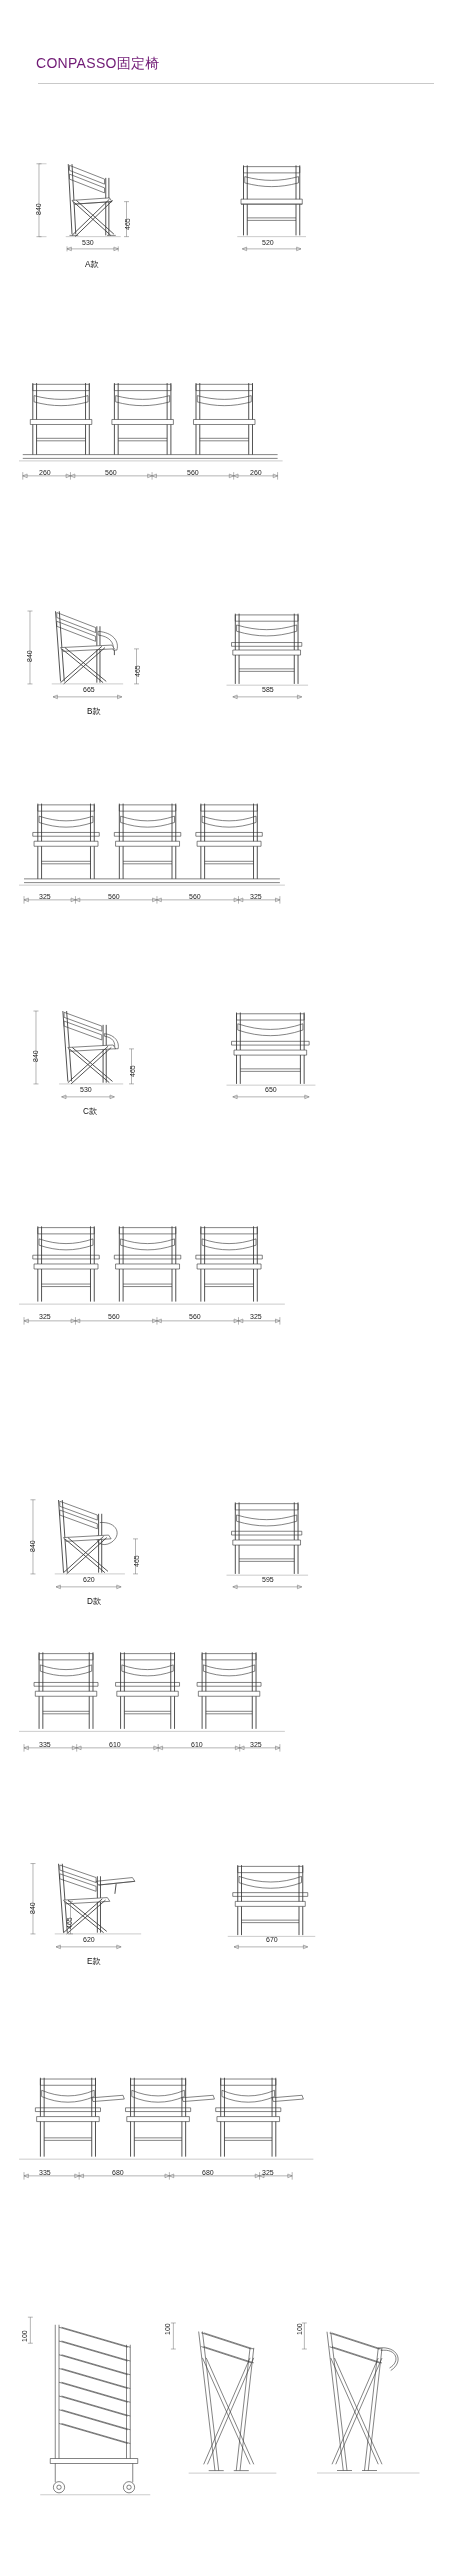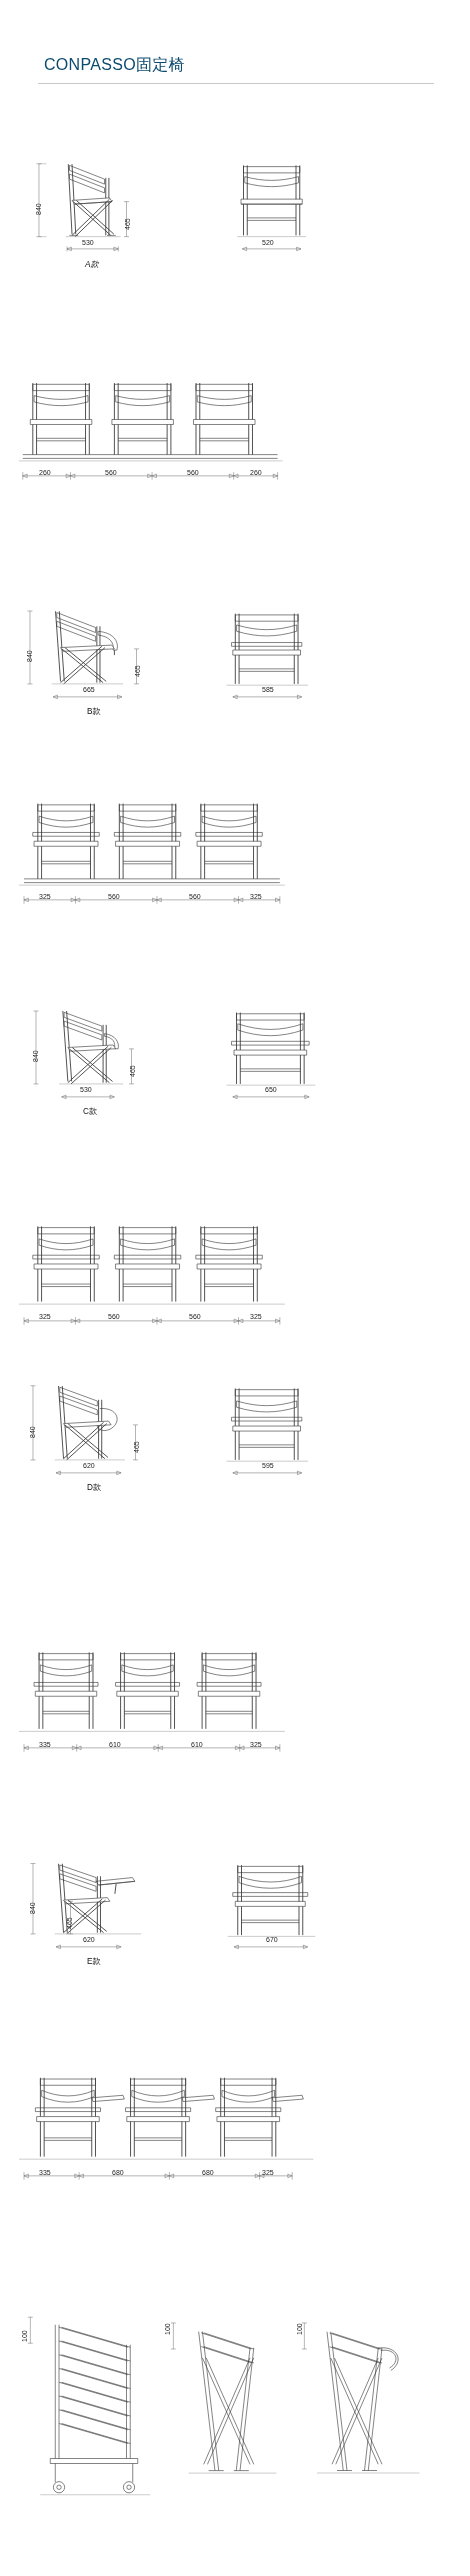--- a/index.html
+++ b/index.html
@@ -1,18 +1,18 @@
 <!DOCTYPE html>
 <html style="font-size:10px"><head>
 <meta charset="utf-8">
 <style>
   html,body{margin:0;padding:0;background:#ffffff;}
   body{width:470px;height:2576px;position:relative;font-family:"Liberation Sans",sans-serif;color:#1a1a1a;overflow:hidden;}
   .page{position:relative;width:470px;height:2576px;background:#fff;}
-  .title{position:absolute;left:44px;top:55px;font-size:16px;letter-spacing:0.3px;color:#0c4a6e;}
+  .title{position:absolute;left:36px;top:55px;font-size:14px;letter-spacing:0.3px;color:#701a75;}
   .rule{position:absolute;left:38px;top:83px;width:396px;height:0.6px;background:#c9c9c9;}
   .block{position:absolute;left:0;width:470px;}
   .fig{position:absolute;}
   .lbl{position:absolute;font-size:7px;color:#222;white-space:nowrap;}
   .lblv{position:absolute;font-size:7px;color:#222;white-space:nowrap;transform-origin:0 0;transform:rotate(-90deg);}
   .model{position:absolute;font-size:8.2px;color:#111;white-space:nowrap;}
   svg{display:block;overflow:visible;}
   .ln{stroke:#3a3a3a;stroke-width:1;fill:none;}
   .ln2{stroke:#3a3a3a;stroke-width:1.4;fill:none;}
   .dim{stroke:#6b6b6b;stroke-width:.8;fill:none;}
@@ -73,21 +73,21 @@
 
     <div class="fig" style="left:47px;top:80px;">
       <svg width="125" height="19" viewBox="0 0 200 30">
         <path class="dim" d="M32 14 L114 14"></path>
         <path class="dim" d="M32 10 L32 18 M114 10 L114 18"></path>
         <path class="dim" d="M32 14 l7 -3 v6 z" fill="#6b6b6b"></path>
         <path class="dim" d="M114 14 l-7 -3 v6 z" fill="#6b6b6b"></path>
       </svg>
     </div>
     <div class="lbl" style="left:82px;top:79px;">530</div>
-    <div class="model" style="left:85px;top:99px;font-style:italic;">A款</div>
+    <div class="model" style="left:85px;top:99px;">A款</div>
 
     <div class="fig" style="left:226px;top:0;">
       <svg width="125" height="132" viewBox="0 0 200 210">
         <path class="ln" d="M28 10 L118 10 L118 20 L28 20 Z"></path>
         <path class="ln" d="M30 26 C60 34, 86 34, 116 26 L116 36 C86 44, 60 44, 30 36 Z"></path>
         <path class="ln2" d="M28 8 L28 120 M34 8 L34 120"></path>
         <path class="ln2" d="M112 8 L112 120 M118 8 L118 120"></path>
         <path class="seat" d="M24 62 L122 62 L122 70 L24 70 Z"></path>
         <path class="ln" d="M24 70 L122 70"></path>
         <path class="ln" d="M34 92 L112 92 M34 96 L112 96"></path>
@@ -357,21 +357,21 @@
         <path class="dim" d="M8 8 L8 20 M90 8 L90 20 M220 8 L220 20 M350 8 L350 20 M416 8 L416 20"></path>
         <path class="dim" d="M8 14 l7 -3 v6 z M90 14 l-7 -3 v6 z M90 14 l7 -3 v6 z M220 14 l-7 -3 v6 z M220 14 l7 -3 v6 z M350 14 l-7 -3 v6 z M350 14 l7 -3 v6 z M416 14 l-7 -3 v6 z" fill="#6b6b6b"></path>
       </svg>
     </div>
     <div class="lbl" style="left:39px;top:93px;">325</div>
     <div class="lbl" style="left:108px;top:93px;">560</div>
     <div class="lbl" style="left:189px;top:93px;">560</div>
     <div class="lbl" style="left:250px;top:93px;">325</div>
   </div>
 
-  <div class="block" style="top:1382px;height:188px;">
+  <div class="block" style="top:1496px;height:188px;">
     <div class="fig" style="left:41px;top:0;">
       <svg width="144" height="132" viewBox="0 0 230 210">
         <path class="ln" d="M30 8 L90 30 L90 38 L30 16 Z"></path>
         <path class="ln" d="M30 22 L90 44 L90 52 L30 30 Z"></path>
         <path class="ln2" d="M28 6 L36 122 M34 6 L42 122"></path>
         <path class="ln2" d="M92 28 L92 122 M97 28 L97 122"></path>
 
         <path class="ln" d="M94 42 C122 40, 130 62, 112 74 C98 82, 86 74, 90 62"></path>
         <path class="seat" d="M36 66 L108 62 L112 68 L40 72 Z"></path>
         <path class="ln2" d="M38 68 L102 122"></path>

